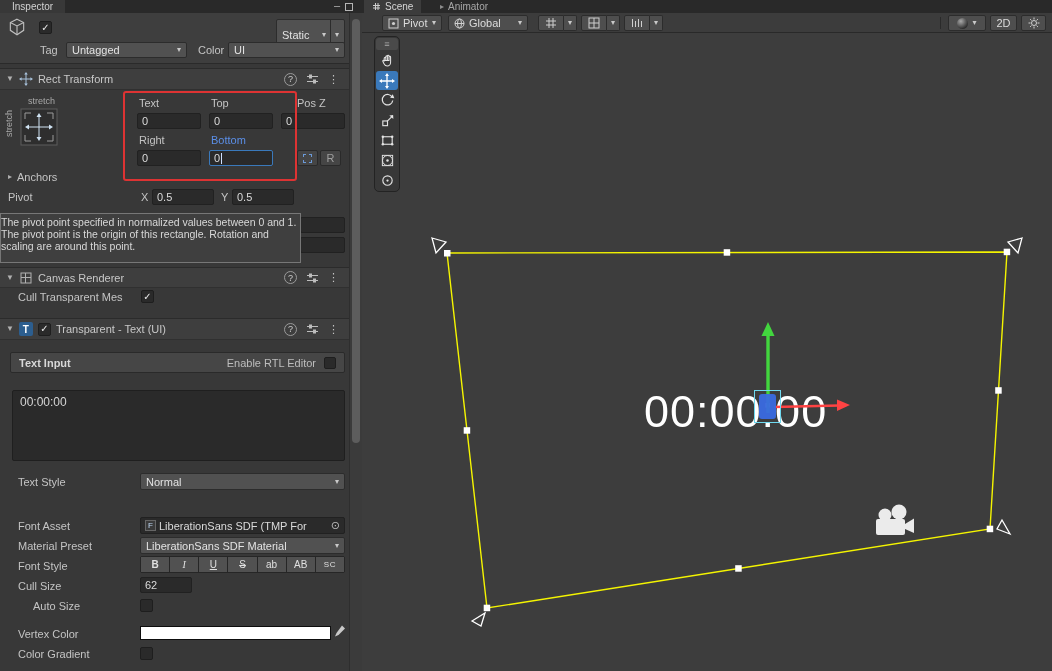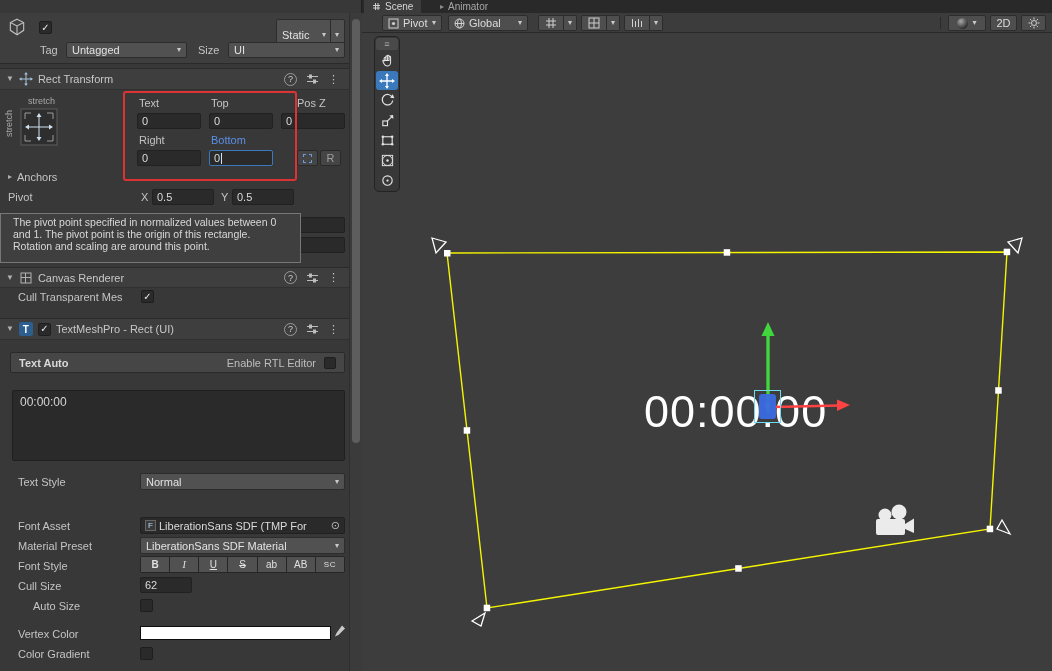--- a/index.html
+++ b/index.html
@@ -36,33 +36,40 @@
   .tool{width:22px;height:19px;display:flex;align-items:center;justify-content:center;border-radius:3px}
   .tool.sel{background:#3a79bb}
   .fsrow{position:absolute;display:flex;gap:1px;background:#262626;border:1px solid #262626;border-radius:2px}
   .fsbtn{flex:1;height:15px;background:#515151;color:#e0e0e0;font-size:10px;display:flex;align-items:center;
       justify-content:center;min-width:26px}
   .fs1{font-style:italic;font-family:"Liberation Serif",serif}
   .fs2{text-decoration:underline}
   .fs3{text-decoration:line-through}
   .fs6{font-size:8px;letter-spacing:.5px}
   .tooltip{position:absolute;left:0;top:213px;width:301px;height:50px;background:#3f3f3f;border:1px solid #777;
-      color:#d8d8d8;font-size:10.5px;line-height:11.8px;padding:3px 12px;z-index:12}
+      color:#d8d8d8;font-size:10.5px;line-height:11.8px;padding:3px 0;z-index:12}
   .redbox{position:absolute;left:123px;top:91px;width:174px;height:90px;border:2px solid #dd3333;border-radius:3px;
       z-index:10;pointer-events:none}
   .vertical{writing-mode:vertical-rl;transform:rotate(180deg)}
   svg{display:block}
 </style>
 </head>
 <body>
 
 <div id="screen">
 
   <div class="abs" style="left:0;top:0;width:362px;height:671px;background:#383838;border-right:1px solid #1f1f1f">
 
+    <div class="abs" style="left:0;top:0;width:362px;height:13px;background:#292929">
+      <div class="abs row" style="left:0;top:0;height:13px;padding:0 12px;background:#383838;font-size:10px;color:#d2d2d2">
+        <span>Inspector</span>
+      </div>
+      <span class="abs" style="right:22px;top:-1px;font-size:11px;color:#b5b5b5">–</span>
+      <span class="abs" style="right:9px;top:3px;width:8px;height:8px;border:1px solid #b5b5b5"></span>
+    </div>
 
     <div class="abs" style="left:0;top:13px;width:349px;height:51px;background:#3e3e3e;border-bottom:1px solid #2a2a2a"></div>
     <span class="abs" style="left:7px;top:17px">
       <svg width="20" height="20" viewBox="0 0 18 18">
           <path d="M9 2 15 5v7L9 16 3 12V5z" fill="none" stroke="#bfbfbf"></path>
           <path d="M3 5l6 3 6-3M9 8v8" fill="none" stroke="#bfbfbf"></path>
         </svg>
     </span>
     <div class="chk" style="left:39px;top:21px">
       <span>✓</span>
@@ -71,21 +78,21 @@
       <span class="grow">Static</span>
       <span class="car">▾</span>
       <span class="vline"></span>
       <span class="car">▾</span>
     </div>
     <span class="abs lbl" style="left:40px;top:44px">Tag</span>
     <div class="dd" style="left:66px;top:42px;width:121px">
       <span class="grow">Untagged</span>
       <span class="car">▾</span>
     </div>
-    <span class="abs lbl" style="left:198px;top:44px">Size</span>
+    <span class="abs lbl" style="left:198px;top:44px">Color</span>
     <div class="dd" style="left:228px;top:42px;width:117px">
       <span class="grow">UI</span>
       <span class="car">▾</span>
     </div>
 
     <div class="comp-h" style="top:68px">
       <span class="fold">▼</span>
       <span>
         <svg width="14" height="14" viewBox="0 0 14 14">
             <path d="M7 2v10M2 7h10" stroke="#a9c3dd" fill="none"></path>
@@ -180,36 +187,36 @@
     </div>
 
     <div class="comp-h" style="top:318px">
       <span class="fold">▼</span>
       <span class="row" style="width:14px;height:14px;background:#2c5e8f;border-radius:2px;justify-content:center;color:#fff;font-size:10px;font-weight:bold">
         <span>T</span>
       </span>
       <div class="chk" style="position:static">
         <span>✓</span>
       </div>
-      <span class="title">TextMeshPro - Rect (UI)</span>
+      <span class="title">Transparent - Text (UI)</span>
       <span class="h-icons">
         <span class="help">?</span>
         <span>
             <svg width="13" height="12">
               <path d="M1 3.5h11M1 8.5h11" stroke="#bdbdbd"></path>
               <rect x="3" y="1.5" width="3" height="4" fill="#bdbdbd"></rect>
               <rect x="7" y="6.5" width="3" height="4" fill="#bdbdbd"></rect>
             </svg>
           </span>
         <span class="kebab">⋮</span>
       </span>
     </div>
 
     <div class="abs row" style="left:10px;top:352px;width:335px;height:21px;background:#464646;border:1px solid #2a2a2a;border-radius:2px;padding:0 8px">
-      <span class="bold">Text Auto</span>
+      <span class="bold">Text Input</span>
       <span class="lbl" style="margin-left:auto;margin-right:8px;color:#bdbdbd">Enable RTL Editor</span>
       <span style="width:12px;height:12px;background:#2a2a2a;border:1px solid #1e1e1e;border-radius:2px"></span>
     </div>
     <div class="abs" style="left:12px;top:390px;width:333px;height:71px;background:#2a2a2a;border:1px solid #1f1f1f;border-radius:2px;padding:4px 7px;color:#d6d6d6;font-size:12px">00:00:00</div>
 
     <span class="abs lbl" style="left:18px;top:476px">Text Style</span>
     <div class="dd" style="left:140px;top:473px;width:205px;height:17px">
       <span class="grow">Normal</span>
       <span class="car">▾</span>
     </div>

